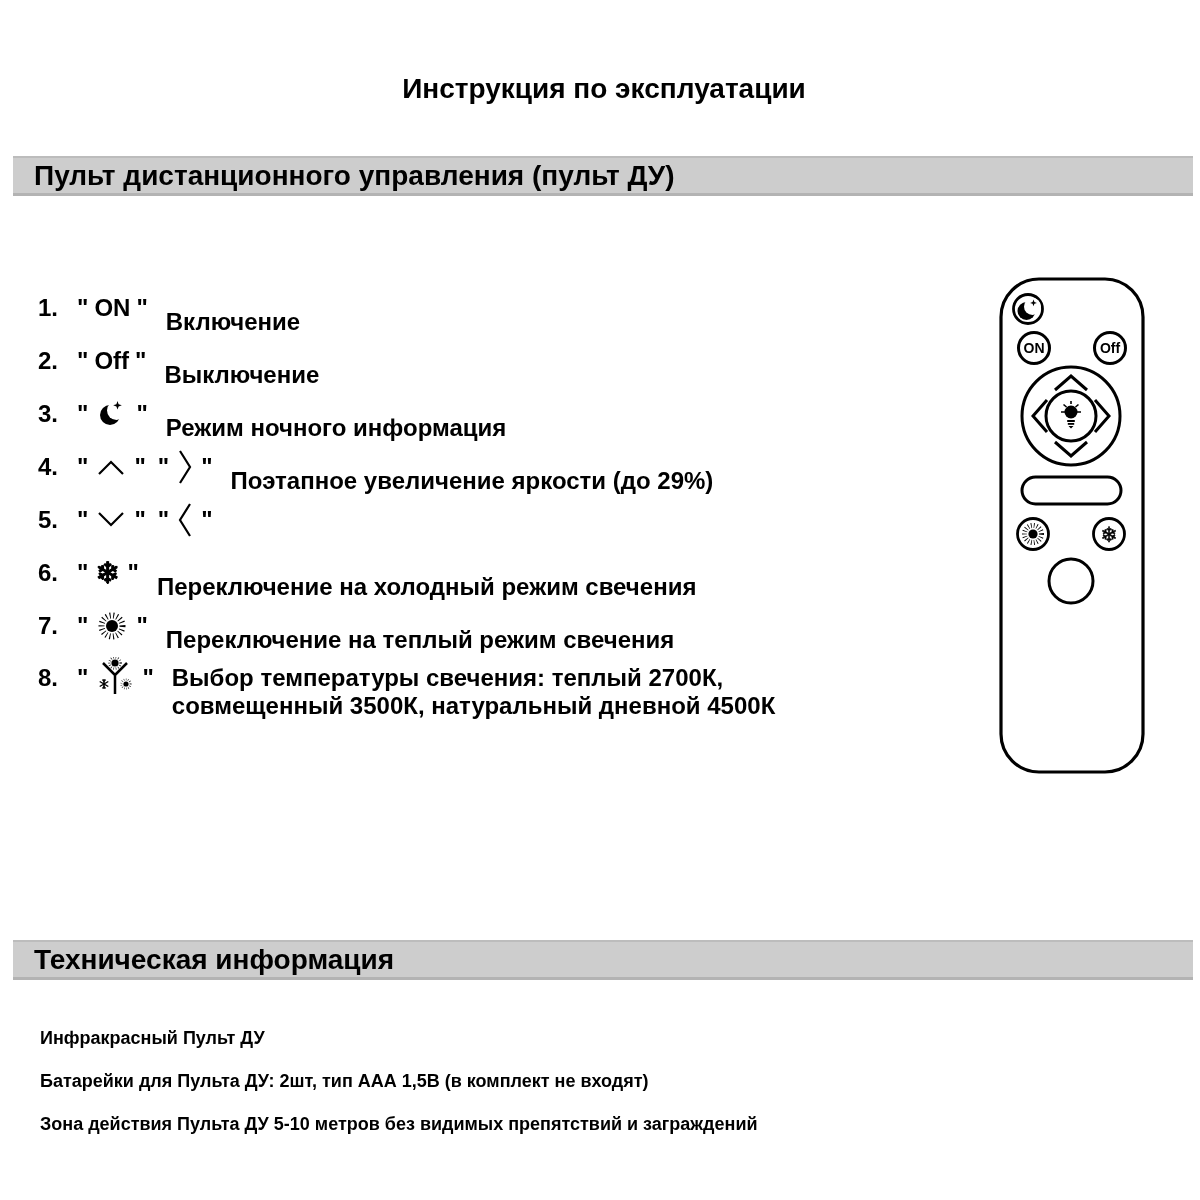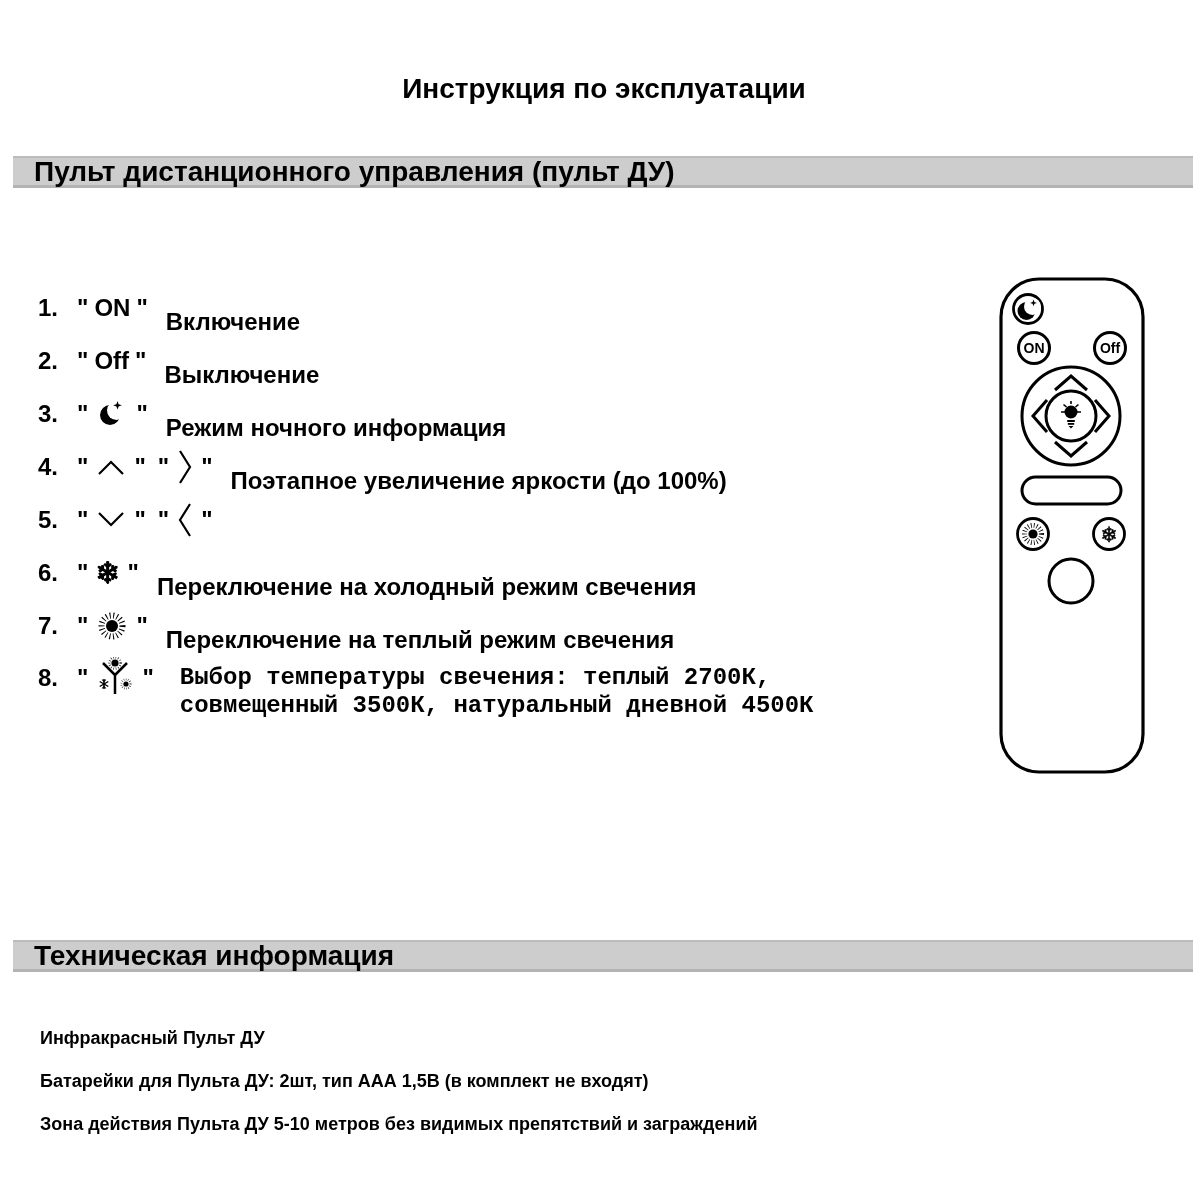--- a/index.html
+++ b/index.html
@@ -7,21 +7,21 @@
   body {
     width:1200px; height:1200px; position:relative;
     font-family:"Liberation Sans", sans-serif;
     font-weight:bold; color:#000;
   }
   .title {
     position:absolute; top:70px; left:0; width:100%;
     text-align:center; font-size:28px; line-height:38px;padding-left:8px;
   }
   .bar {
-    position:absolute; left:13px; right:7px; height:32px;
+    position:absolute; left:13px; right:7px; height:40px;
     background:#cdcdcd;
     border-top:2px solid #bcbcbc; border-bottom:3px solid #b3b3b3;
     display:flex; align-items:center; padding-left:21px;
     font-size:28px;
   }
   .bar1 { top:156px; }
   .bar2 { top:940px; }
 
   .list { position:absolute; left:38px; top:293px; font-size:24px; }
   .row { display:flex; align-items:center; height:30px; margin-bottom:23px; white-space:nowrap; }
@@ -32,21 +32,21 @@
   .icon { flex:none; display:block; }
   .inline-icon { margin:0 2px; }
   .flake {
     font-family:"DejaVu Sans", sans-serif; font-weight:normal;
     font-size:30px; line-height:30px;
     text-shadow:0.6px 0 #000, -0.6px 0 #000, 0 0.6px #000;
     margin:0 1px;
   }
   .row8 .num, .row8 .q { line-height:28px; }
   .row8 .icon { margin-top:-7px; }
-  .txt2 { margin-left:20px; line-height:28px; white-space:normal;font-family:Liberation Mono, monospace; }
+  .txt2 { margin-left:12px; line-height:28px; white-space:normal; }
 
   .remote-svg { position:absolute; left:999px; top:277px; }
 
   .tech { position:absolute; left:40px; top:1023px; font-size:18px; }
   .tech .tline { line-height:30px; margin-bottom:13px; }
 </style>
 </head>
 <body>
 
 <div>
@@ -92,21 +92,21 @@
       <span class="q">"</span>
       <svg class="icon inline-icon" width="30" height="18" viewBox="0 0 30 18">
         <polyline points="3,16 15,4 27,16" fill="none" stroke="#000" stroke-width="2.2"></polyline>
       </svg>
       <span class="q">"</span>
       <span class="q">"</span>
       <svg class="icon inline-icon" width="16" height="38" viewBox="0 0 16 38">
         <polyline points="3,3 13,19 3,35" fill="none" stroke="#000" stroke-width="2.2"></polyline>
       </svg>
       <span class="q">"</span>
-      <span class="txt">Поэтапное увеличение яркости (до 100%)</span>
+      <span class="txt">Поэтапное увеличение яркости (до 29%)</span>
     </div>
 
     <div class="row">
       <span class="num">5.</span>
       <span class="q">"</span>
       <svg class="icon inline-icon" width="30" height="18" viewBox="0 0 30 18">
         <polyline points="3,2 15,14 27,2" fill="none" stroke="#000" stroke-width="2.2"></polyline>
       </svg>
       <span class="q">"</span>
       <span class="q">"</span>

